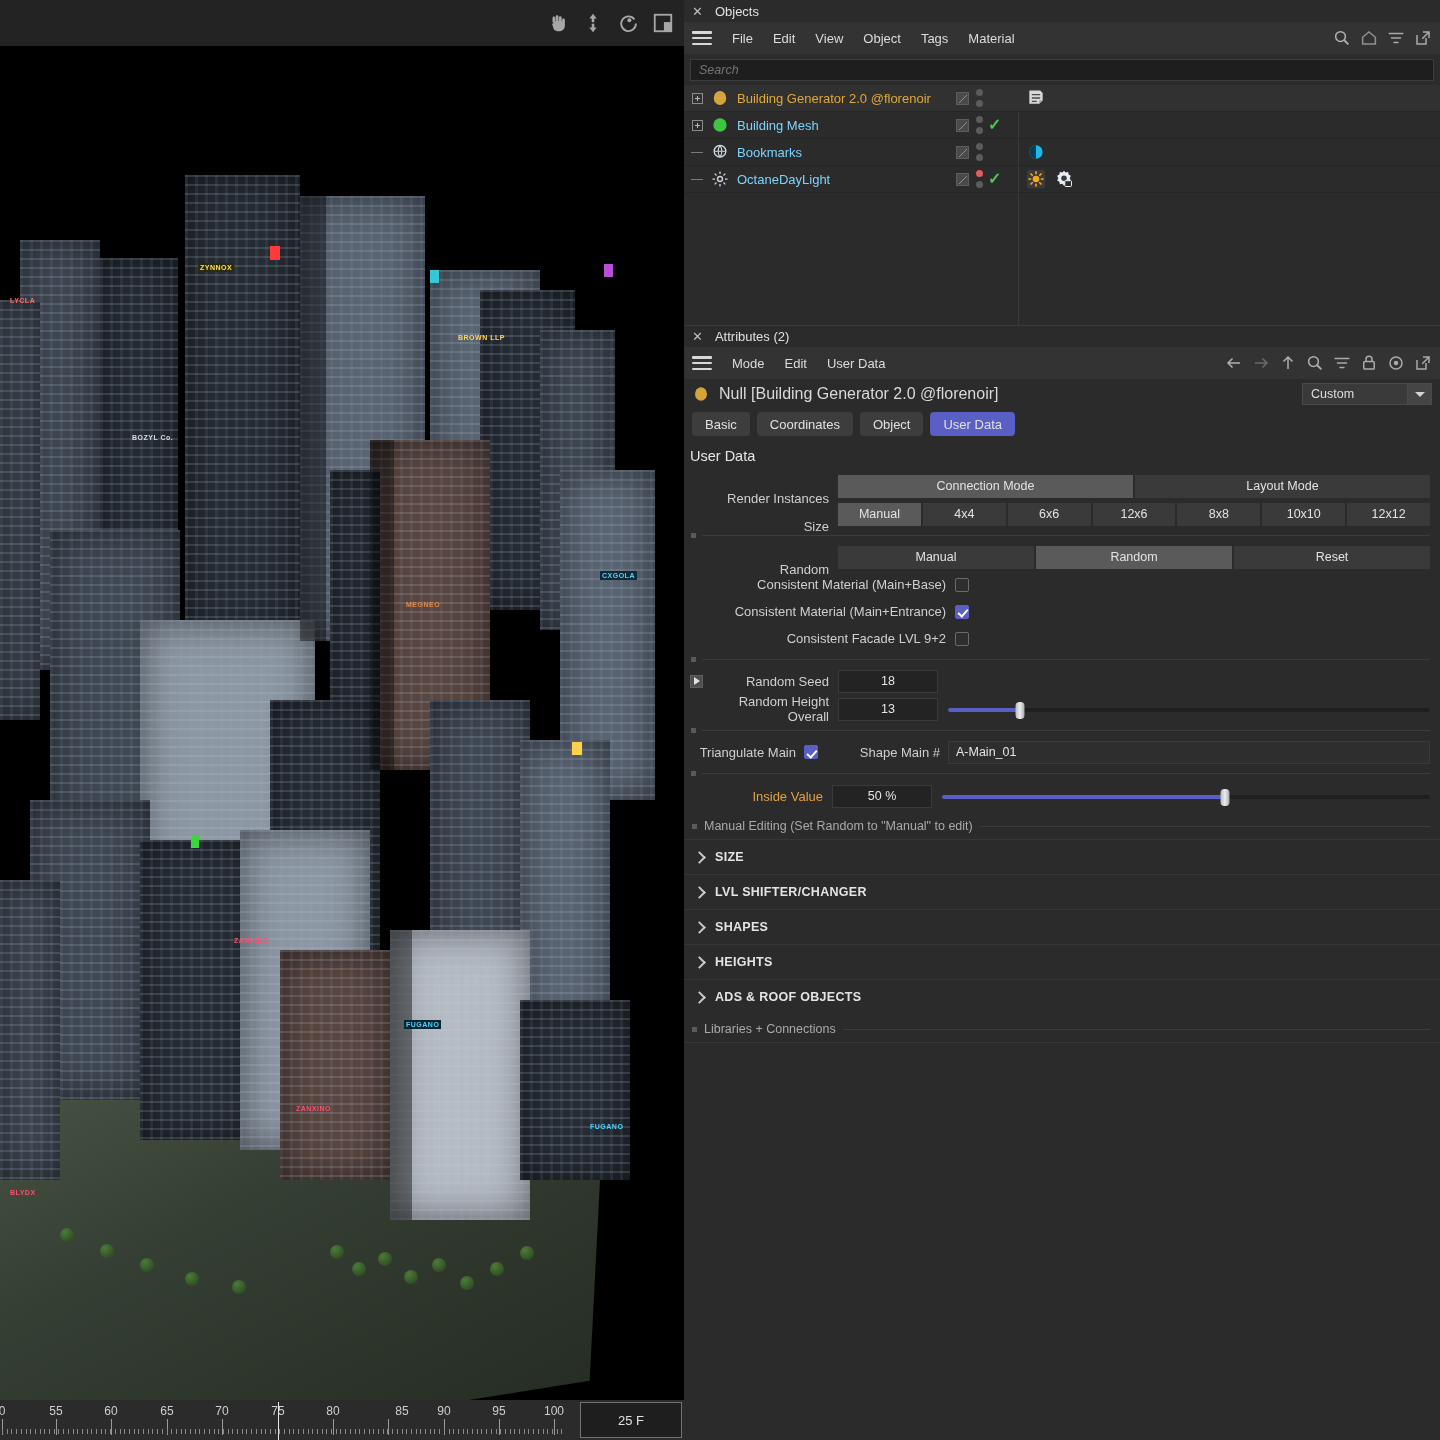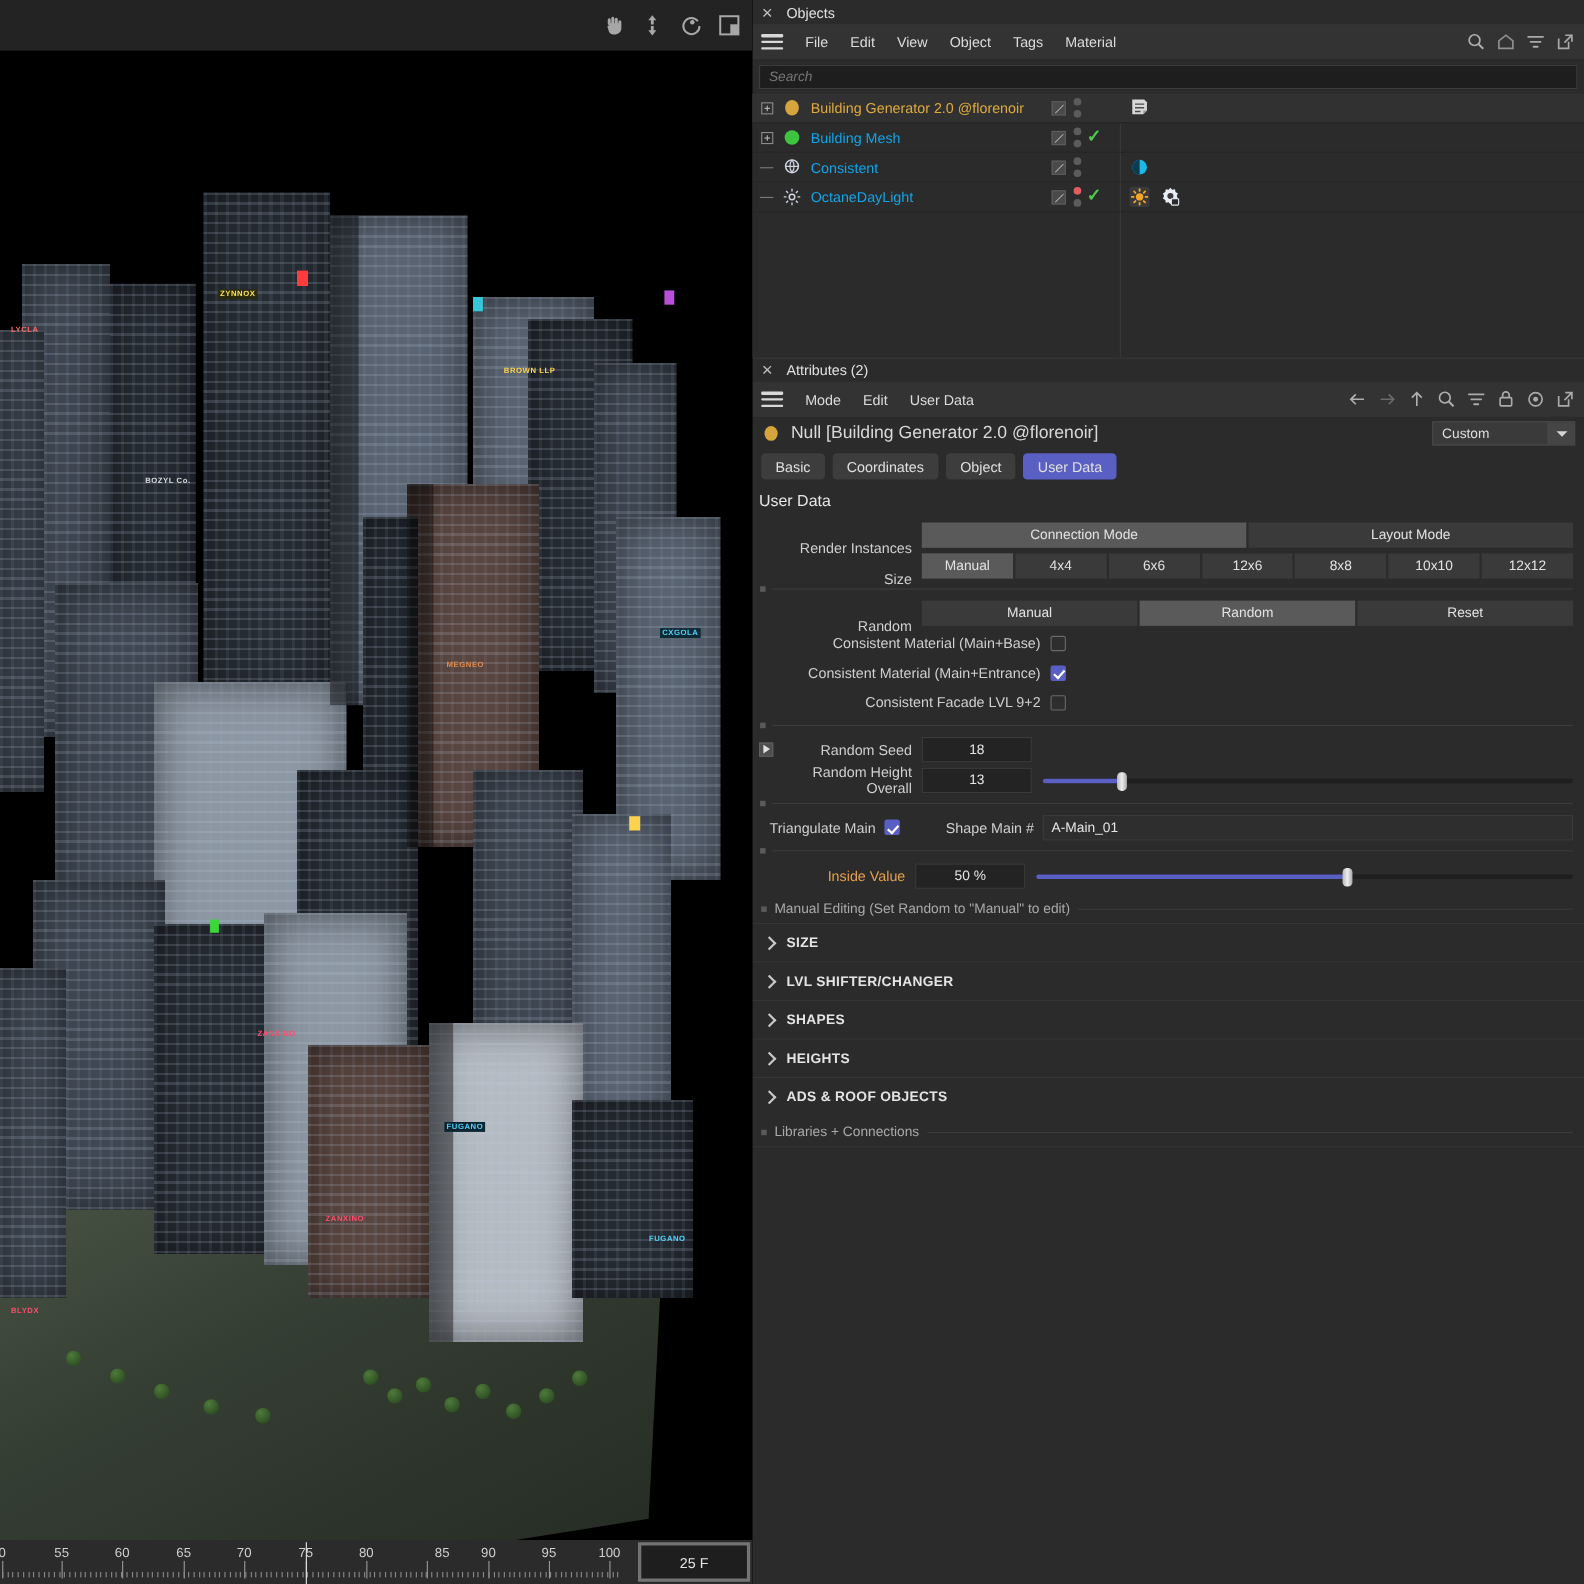--- a/index.html
+++ b/index.html
@@ -80,21 +80,21 @@
   }
   .tl-ruler { position: relative; flex: 1; overflow: hidden; }
   .tl-label {
     position: absolute; top: 4px; font-size: 12px; color: #cfcfcf;
     transform: translateX(-50%);
   }
   .tl-majtick { position: absolute; top: 19px; width: 1px; height: 16px; background: #9a9a9a; }
   .tl-mintick { position: absolute; top: 29px; width: 1px; height: 5px; background: #8a8a8a; }
   .tl-play { position: absolute; top: 2px; width: 1px; height: 38px; background: #e6e6e6; }
   .tl-frame {
-    flex: 0 0 102px; background: #1e1e1e; border: 3px solid #737373;
+    flex: 0 0 102px; background: #1e1e1e; border: 1px solid #737373;
     display: flex; align-items: center; justify-content: center;
     font-size: 13px; color: #e3e3e3; margin: 2px 2px 2px 0;
   }
 
   
   .right { width: 756px; height: 1440px; background: #2b2b2b; display: flex; flex-direction: column; }
 
   .panel-titlebar {
     height: 22px; background: #2b2b2b; display: flex; align-items: center;
     padding-left: 8px; gap: 12px; flex: 0 0 22px;
@@ -130,21 +130,21 @@
   .plus-box {
     width: 11px; height: 11px; border: 1px solid #8c8c8c; position: relative;
   }
   .plus-box::before, .plus-box::after {
     content: ""; position: absolute; background: #bbb;
   }
   .plus-box::before { left: 2px; right: 2px; top: 4.5px; height: 1px; }
   .plus-box::after { top: 2px; bottom: 2px; left: 4.5px; width: 1px; }
   .dashline { width: 12px; height: 1px; background: #7b7b7b; }
   .t-icon { width: 20px; height: 20px; margin-right: 7px; flex: 0 0 20px; }
-  .t-name { font-size: 13px; color: #0ea5e9; white-space: nowrap; }
+  .t-name { font-size: 13px; color: #7dd3fc; white-space: nowrap; }
   .t-name.gen { color: #e0a93c; }
   .t-cols { position: absolute; left: 272px; display: flex; align-items: center; gap: 0; }
   .chk-box {
     width: 13px; height: 13px; background: #4a4a4a; border: 1px solid #5d5d5d;
     position: relative; margin-right: 7px;
   }
   .chk-box::after {
     content: ""; position: absolute; left: 2px; top: 2px; width: 8px; height: 8px;
     background: linear-gradient(135deg, transparent 44%, #8e8e8e 44%, #8e8e8e 56%, transparent 56%);
   }
@@ -589,21 +589,21 @@
           </span>
         </div>
         <div class="trow">
           <span class="t-indentline">
             <span class="dashline"></span>
           </span>
           <span class="t-icon"><svg width="20" height="20" viewBox="0 0 24 24">
               <circle cx="12" cy="11" r="7" fill="none" stroke="#cfd6e2" stroke-width="1.6"></circle>
               <path d="M5 11h14M12 4c3 4 3 10 0 14M12 4c-3 4-3 10 0 14" fill="none" stroke="#cfd6e2" stroke-width="1.3"></path>
             </svg></span>
-          <span class="t-name">Consistent</span>
+          <span class="t-name">Bookmarks</span>
           <span class="t-cols">
             <span class="chk-box"></span>
             <span class="dots">
               <span class="dot"></span>
               <span class="dot"></span>
             </span>
             <span class="tick"></span>
           </span>
           <span class="t-tags">
             <span class="tagicon"><svg width="20" height="20" viewBox="0 0 24 24">

